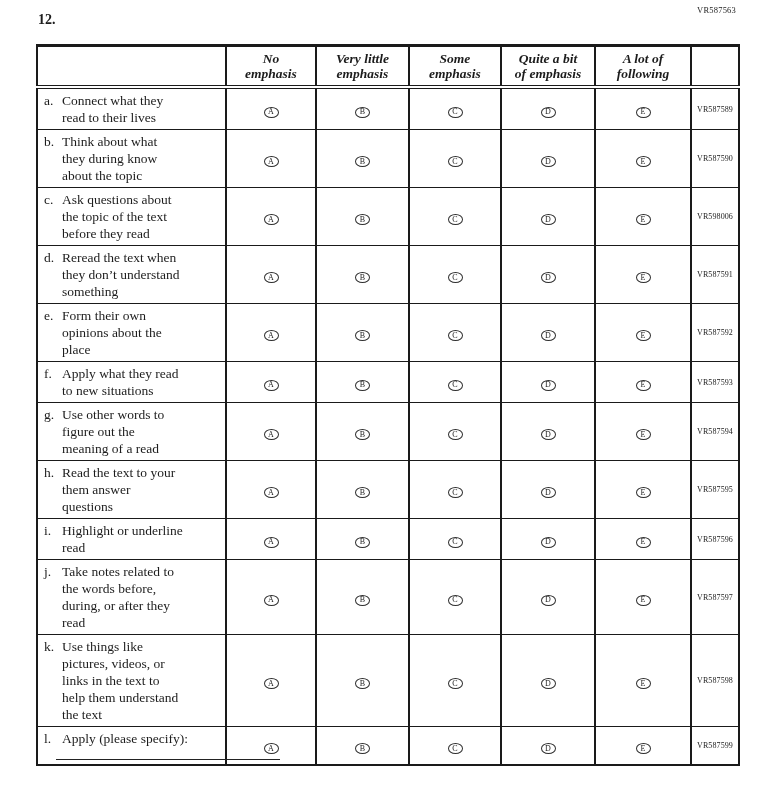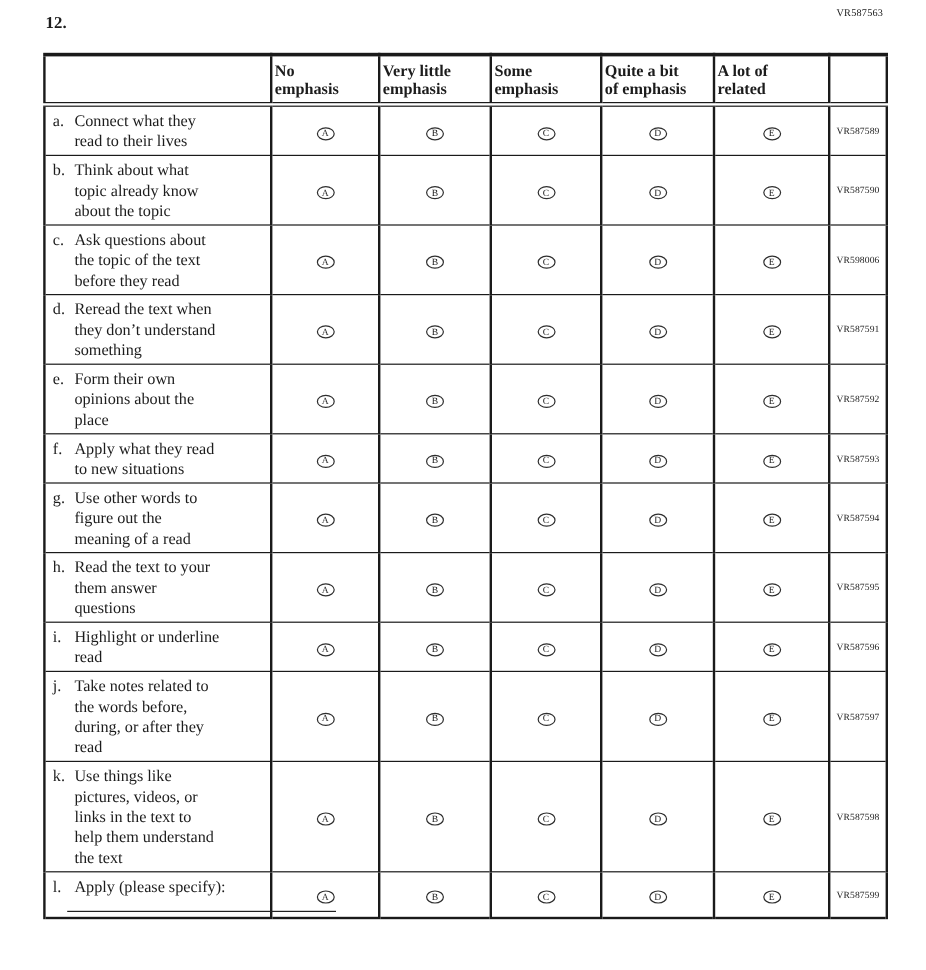--- a/index.html
+++ b/index.html
@@ -52,24 +52,25 @@
     border-left: 2px solid #1a1a1a;
     border-right: 2px solid #1a1a1a;
     border-top: 1px solid #1a1a1a;
     border-bottom: 1px solid #1a1a1a;
   }
   table.matrix thead th {
     border-bottom: 4px double #1a1a1a;
     font-weight: bold;
     font-size: 13.5px;
     line-height: 1.12;
-    text-align: left;
+    text-align: center;
     vertical-align: middle;
     white-space: pre-line;
     padding: 4px 2px;
+    font-style: italic;
   }
   td.label-cell {
     position: relative;
     vertical-align: top;
     font-size: 13.5px;
     padding: 3px 2px 3px 6px;
   }
   .label-wrap { display: flex; }
   .row-letter {
     flex: 0 0 18px;
@@ -139,21 +140,21 @@
           <th></th>
           <th>No
 emphasis</th>
           <th>Very little
 emphasis</th>
           <th>Some
 emphasis</th>
           <th>Quite a bit
 of emphasis</th>
           <th>A lot of
-related</th>
+following</th>
           <th></th>
         </tr>
       </thead>
     <tbody id="matrix-body">
         <tr>
           <td class="label-cell">
             <div class="label-wrap">
               <span class="row-letter">a.</span>
               <span class="row-label">Connect what they
 read to their lives</span>
@@ -164,21 +165,21 @@
           <td class="bubble-cell"><span class="bubble">C</span></td>
           <td class="bubble-cell"><span class="bubble">D</span></td>
           <td class="bubble-cell"><span class="bubble">E</span></td>
           <td class="code-cell">VR587589</td>
         </tr>
         <tr>
           <td class="label-cell">
             <div class="label-wrap">
               <span class="row-letter">b.</span>
               <span class="row-label">Think about what
-topic already know
+they during know
 about the topic</span>
             </div>
           </td>
           <td class="bubble-cell"><span class="bubble">A</span></td>
           <td class="bubble-cell"><span class="bubble">B</span></td>
           <td class="bubble-cell"><span class="bubble">C</span></td>
           <td class="bubble-cell"><span class="bubble">D</span></td>
           <td class="bubble-cell"><span class="bubble">E</span></td>
           <td class="code-cell">VR587590</td>
         </tr>

